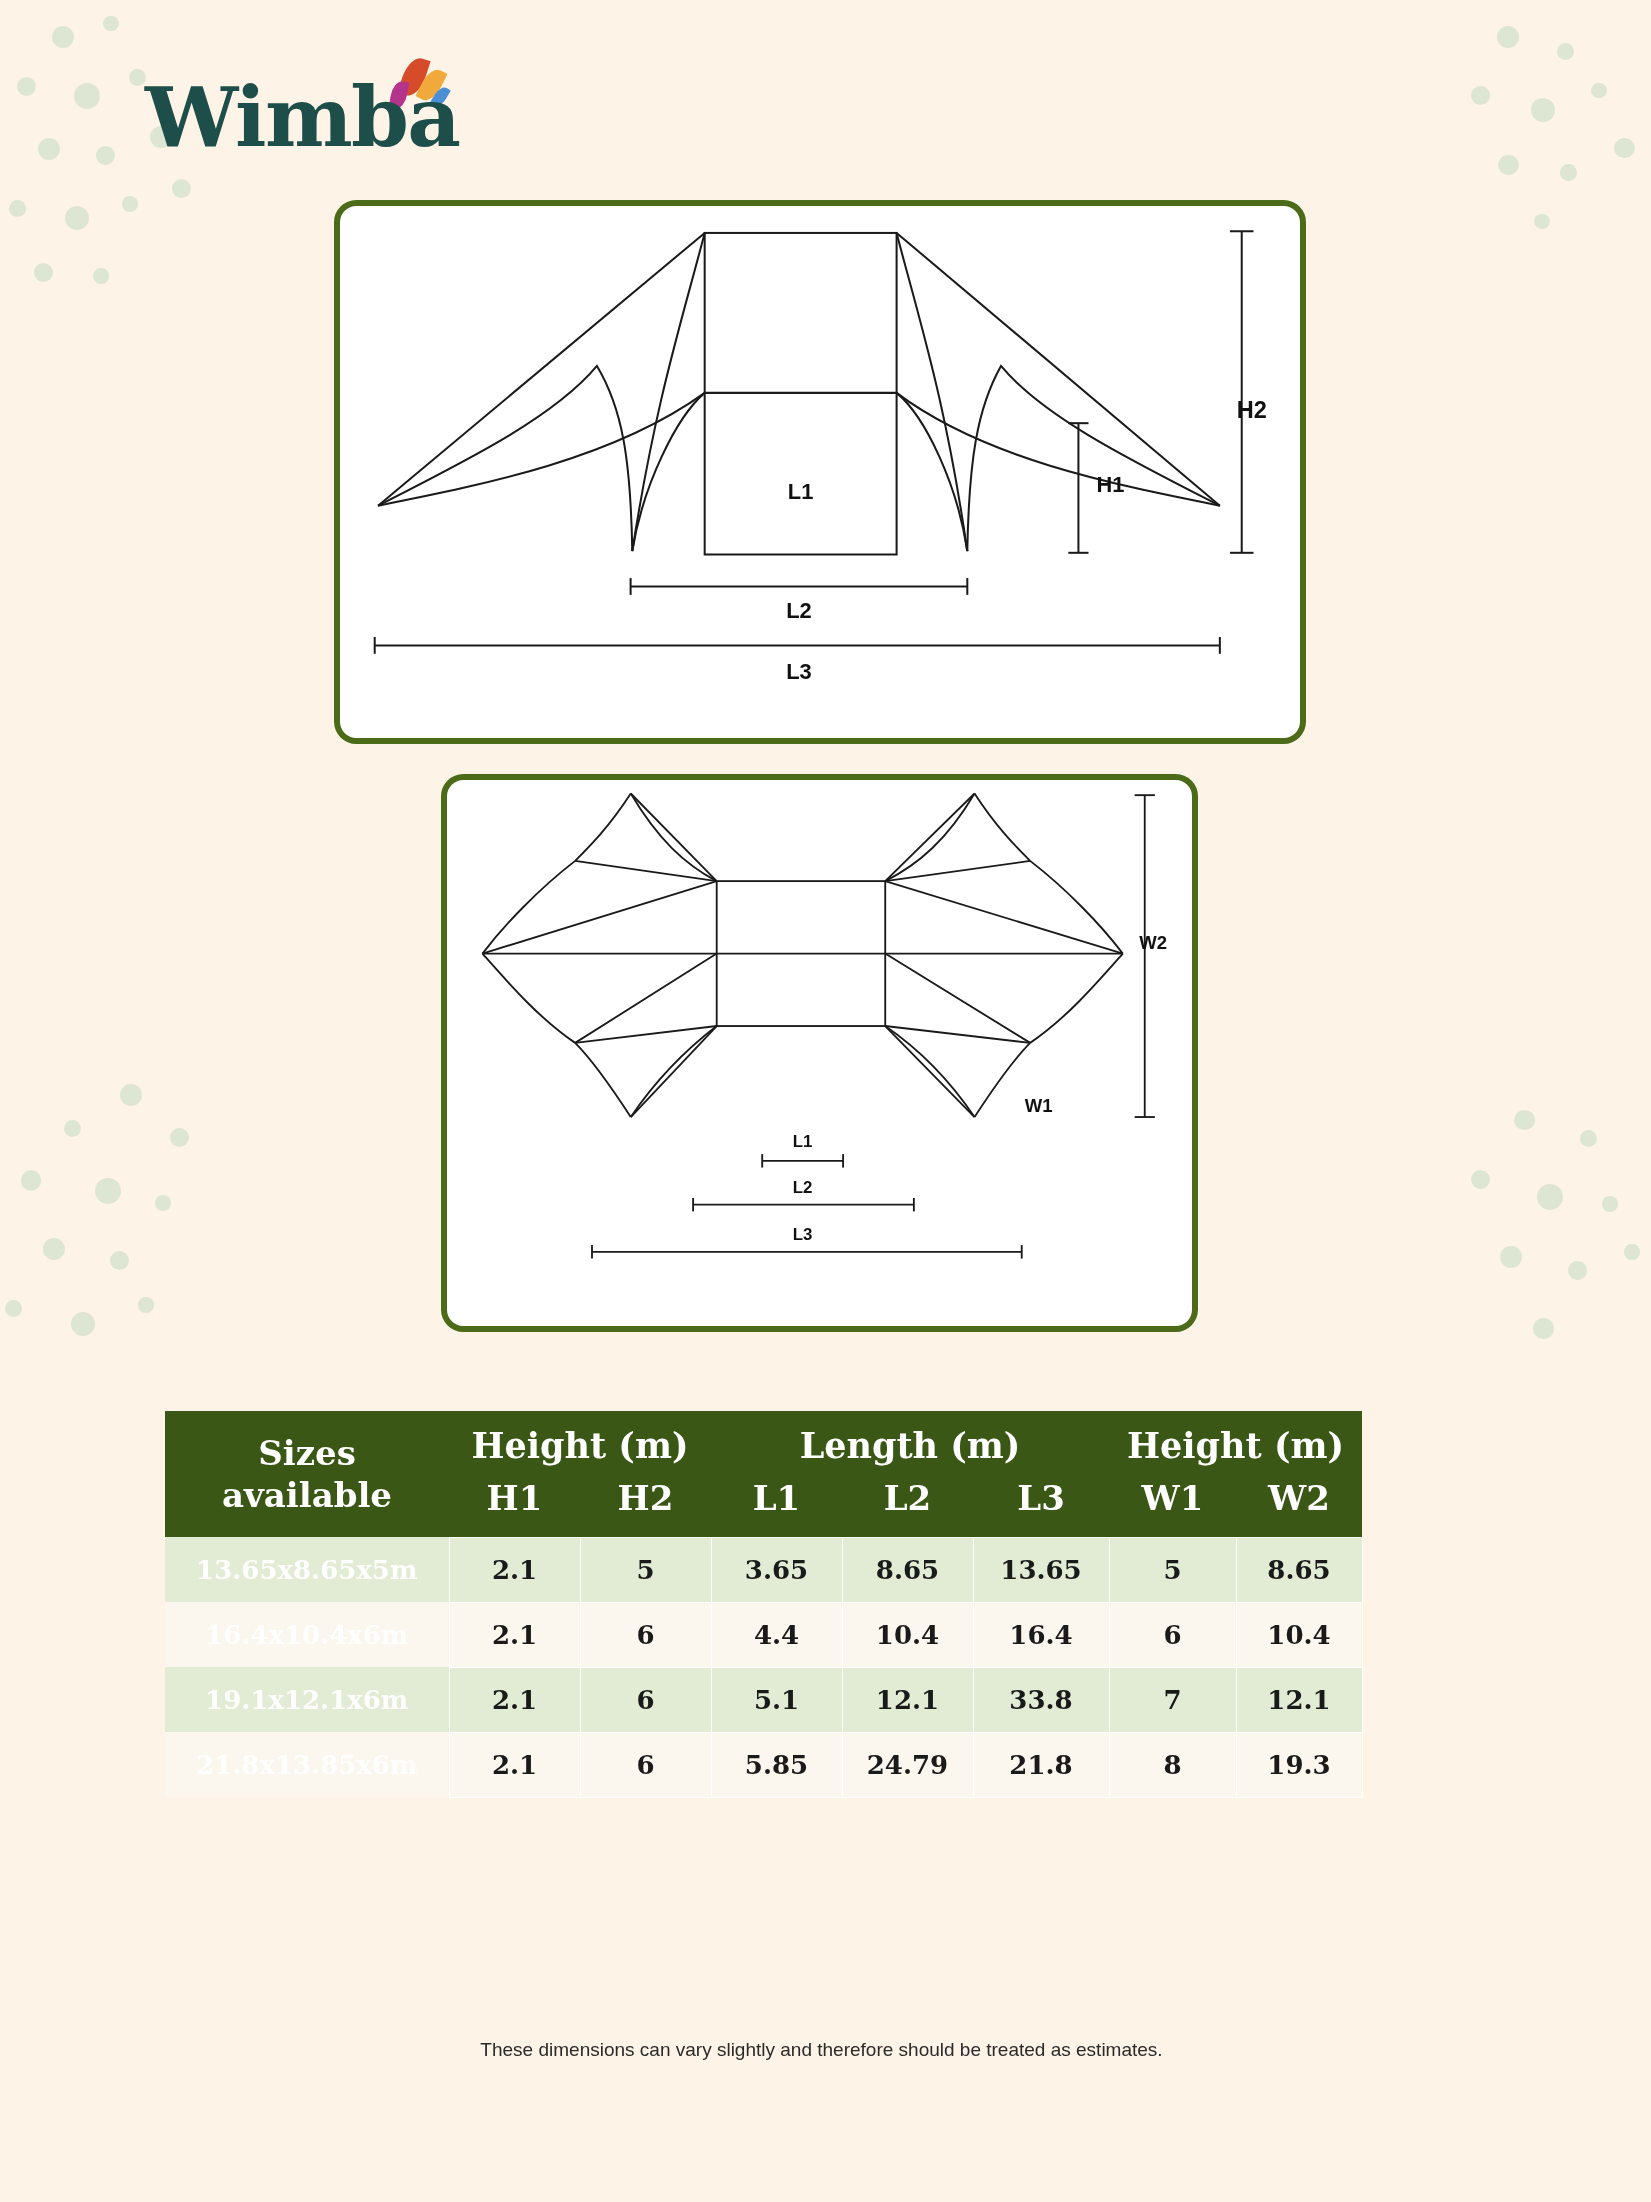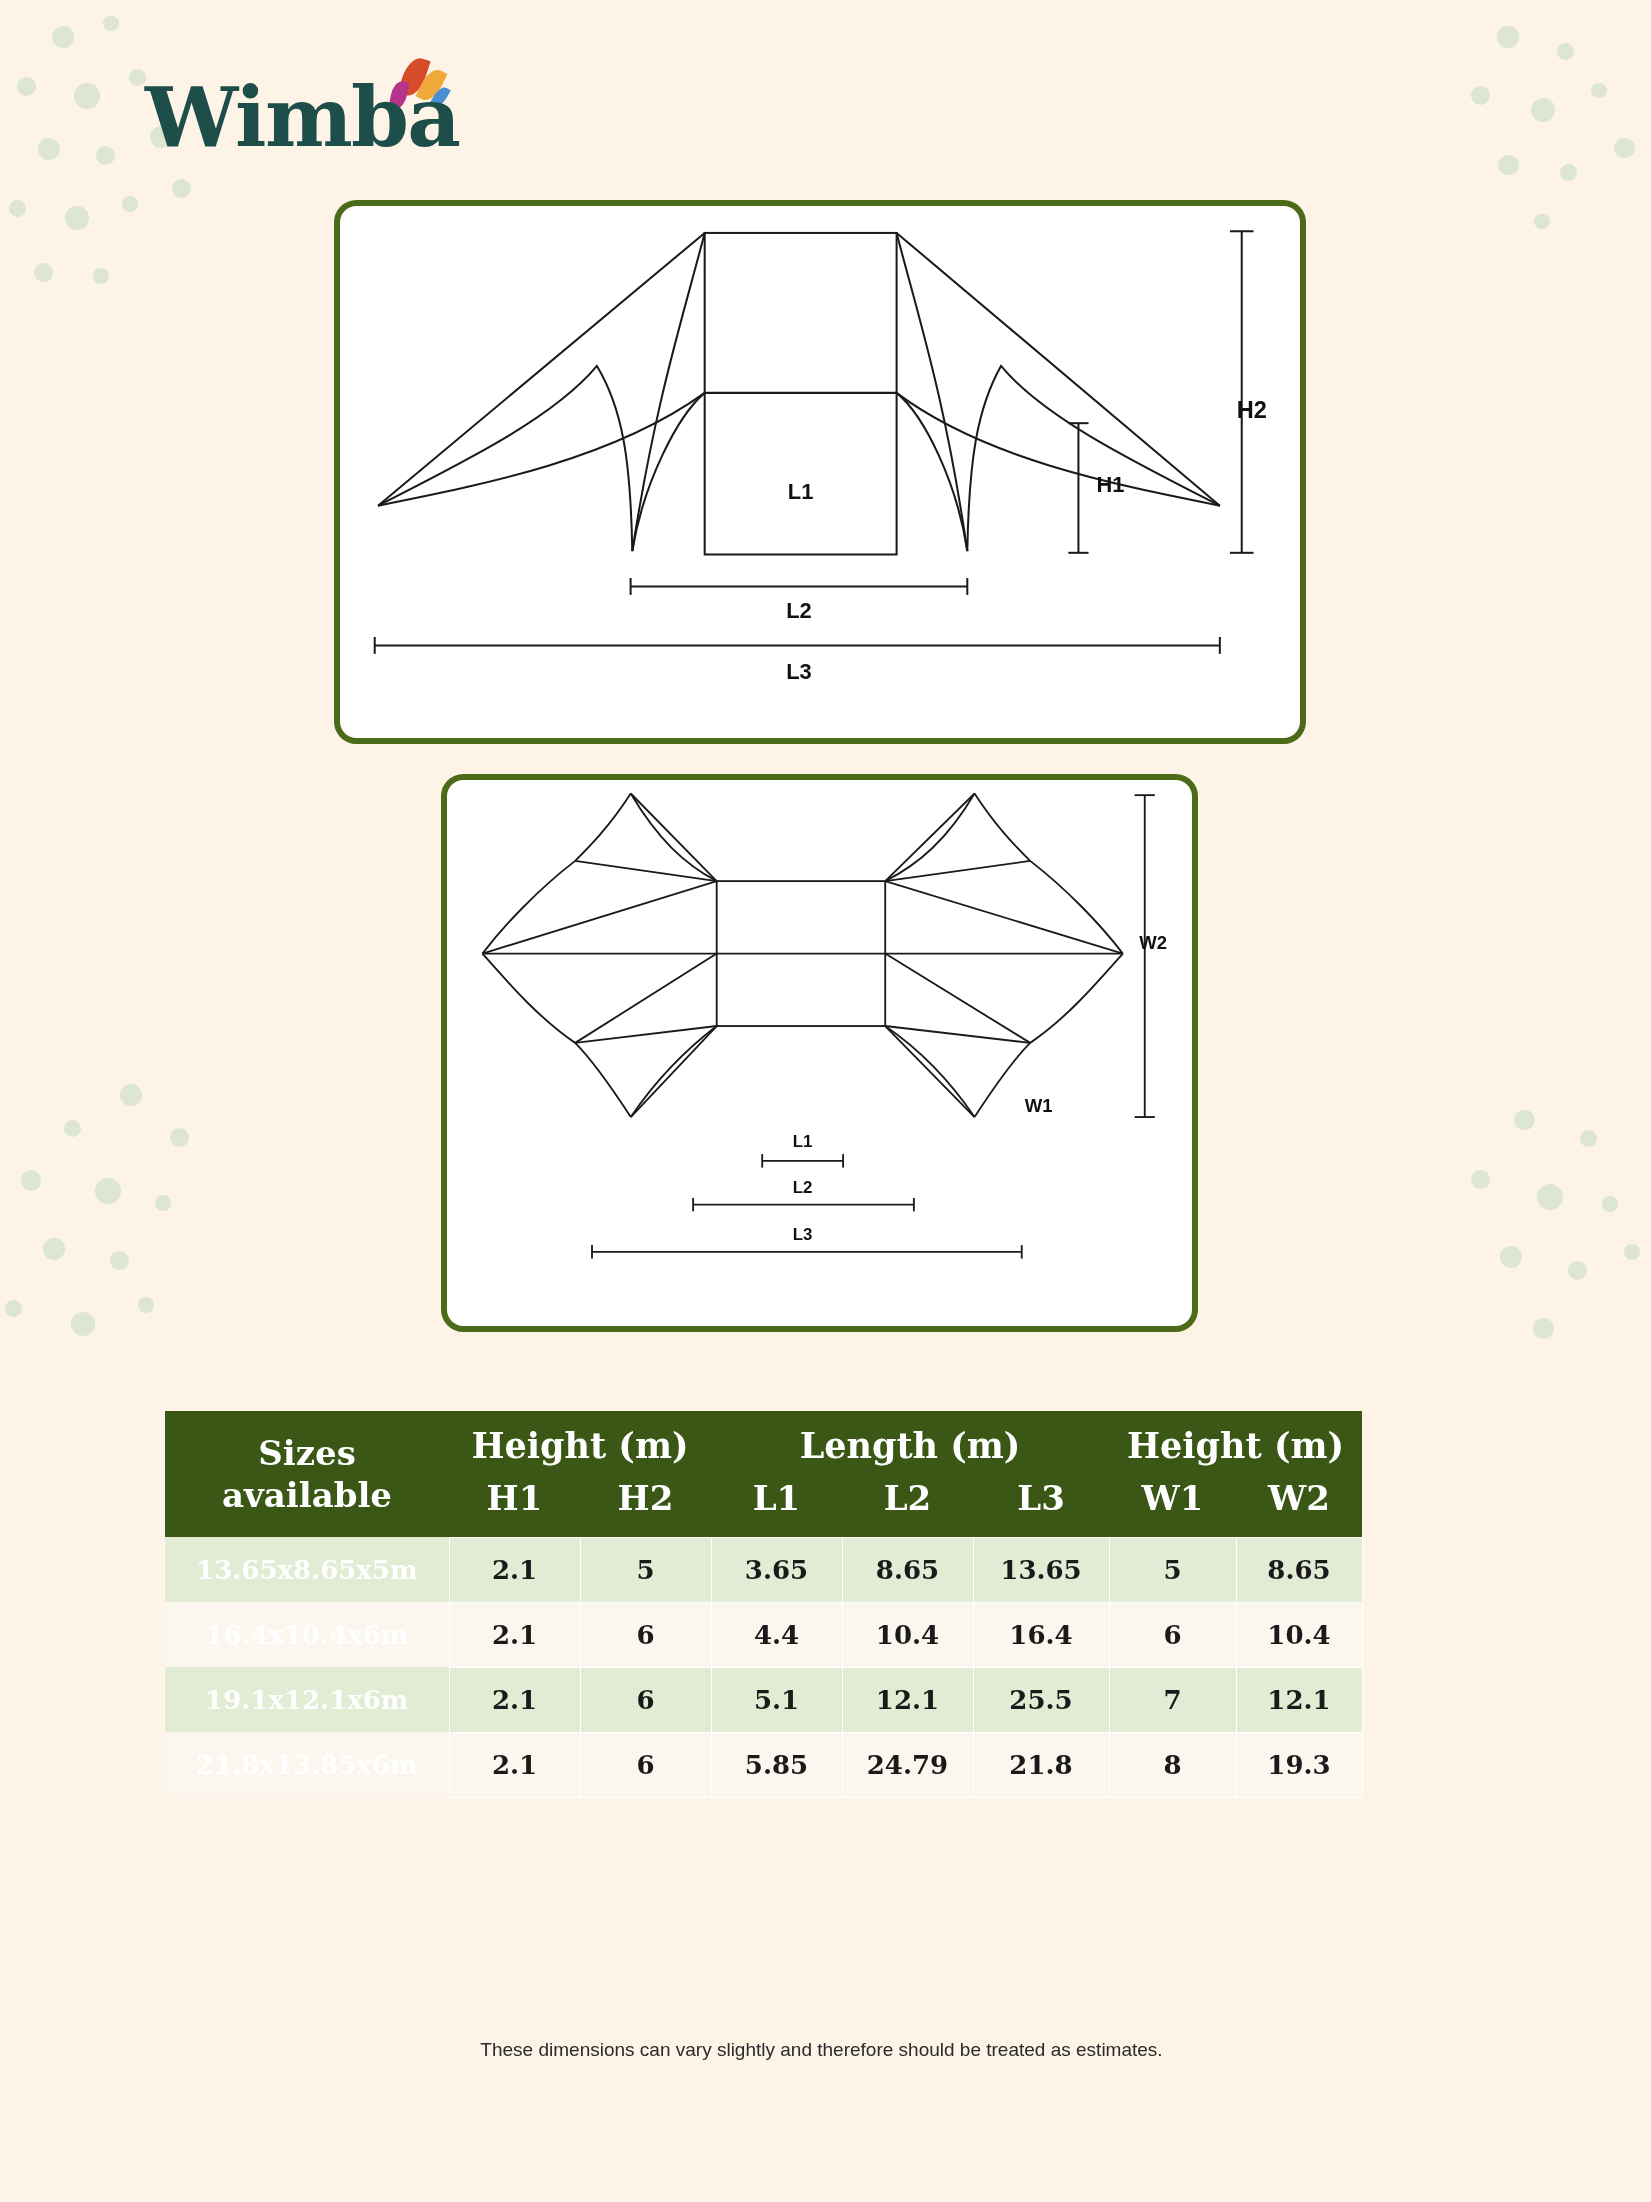--- a/index.html
+++ b/index.html
@@ -383,21 +383,21 @@
         <td>16.4</td>
         <td>6</td>
         <td>10.4</td>
       </tr>
       <tr class="alt">
         <td class="rowlabel">19.1x12.1x6m</td>
         <td>2.1</td>
         <td>6</td>
         <td>5.1</td>
         <td>12.1</td>
-        <td>25.5</td>
+        <td>33.8</td>
         <td>7</td>
         <td>12.1</td>
       </tr>
       <tr class="plain">
         <td class="rowlabel">21.8x13.85x6m</td>
         <td>2.1</td>
         <td>6</td>
         <td>5.85</td>
         <td>24.79</td>
         <td>21.8</td>

